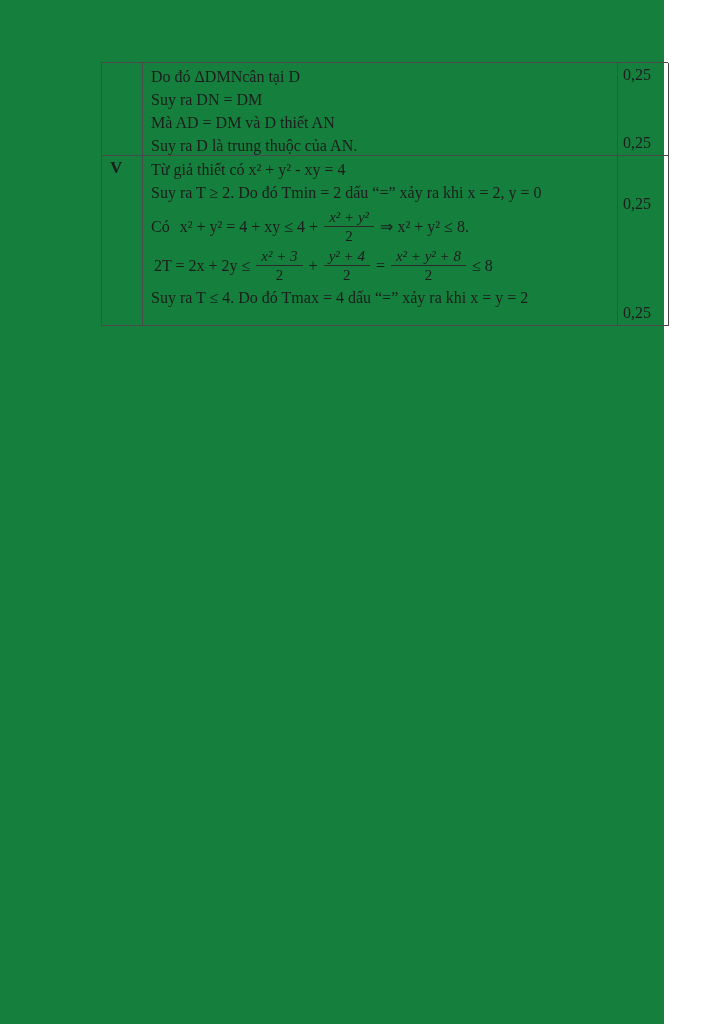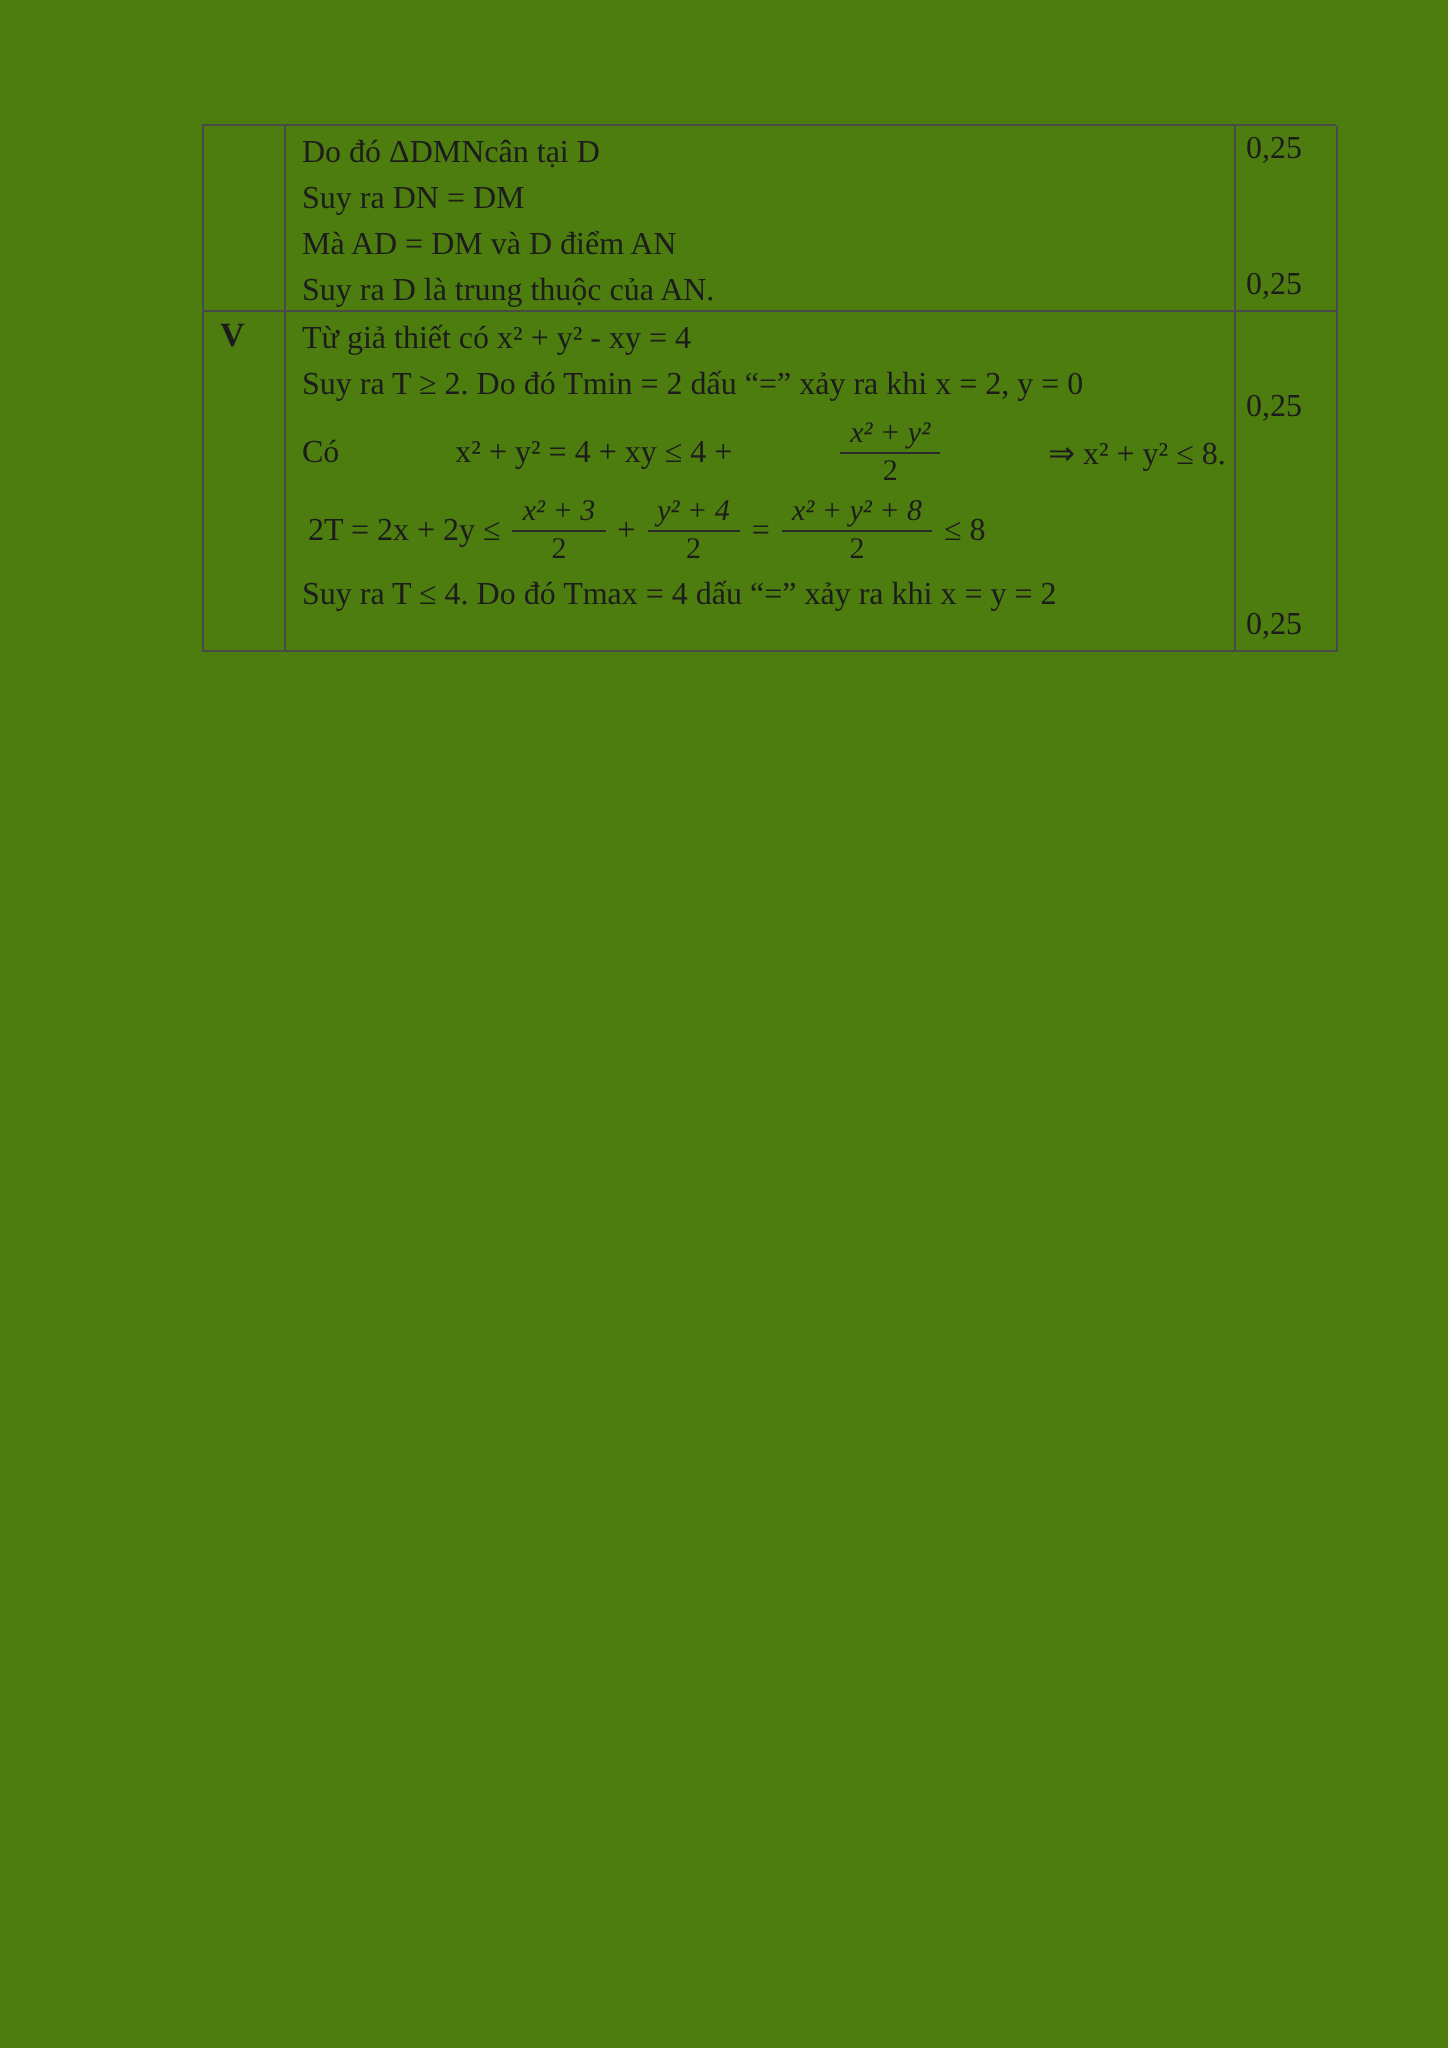--- a/index.html
+++ b/index.html
@@ -6,23 +6,23 @@
   html, body { background: #ffffff; }
   body {
     width: 724px;
     height: 1024px;
     font-family: "Liberation Serif", serif;
     color: #1c1c1c;
     position: relative;
     overflow: hidden;
   }
   .page {
-    width: 724px;
+    width: 664px;
     height: 1024px;
-    background: #4d7c0f;
+    background: #15803d;
     position: relative;
   }
   .exam-table {
     position: absolute;
     left: 101px;
     top: 62px;
     width: 567px;
     display: grid;
     grid-template-columns: 41px 475px 51px;
     grid-template-rows: 93px 170px;
@@ -58,21 +58,21 @@
   .rowv-score .score-top { margin-top: 36px; }
   .formula {
     display: flex;
     align-items: center;
     font-size: 16px;
     white-space: nowrap;
   }
   .formula .mvar { }
   .formula .upright { font-style: normal; margin-right: 7px; }
   .formula .seg { margin: 0 3px; }
-  .formula-1 { margin: 4px 0 2px 0; gap: 48px; }
+  .formula-1 { margin: 4px 0 2px 0; }
   .formula-2 { margin: 0 0 2px 0; }
   .frac {
     display: inline-flex;
     flex-direction: column;
     align-items: flex-start;
     font-size: 15px;
     line-height: 18px;
     margin: 0 3px;
     vertical-align: middle;
   }
@@ -90,21 +90,21 @@
 </head>
 <body>
 
 <div class="page">
   <div class="exam-table">
 
     <div class="cell label-cell"></div>
     <div class="cell content-cell">
       <p>Do đó ΔDMNcân tại D</p>
       <p>Suy ra DN = DM</p>
-      <p>Mà AD = DM và D điểm AN</p>
+      <p>Mà AD = DM và D thiết AN</p>
       <p>Suy ra D là trung thuộc của AN.</p>
     </div>
     <div class="cell score-cell">
       <span class="score score-top">0,25</span>
       <span class="score score-bottom">0,25</span>
     </div>
 
     <div class="cell label-cell rowv">V</div>
     <div class="cell content-cell rowv">
       <p>Từ giả thiết có x² + y² - xy = 4</p>

